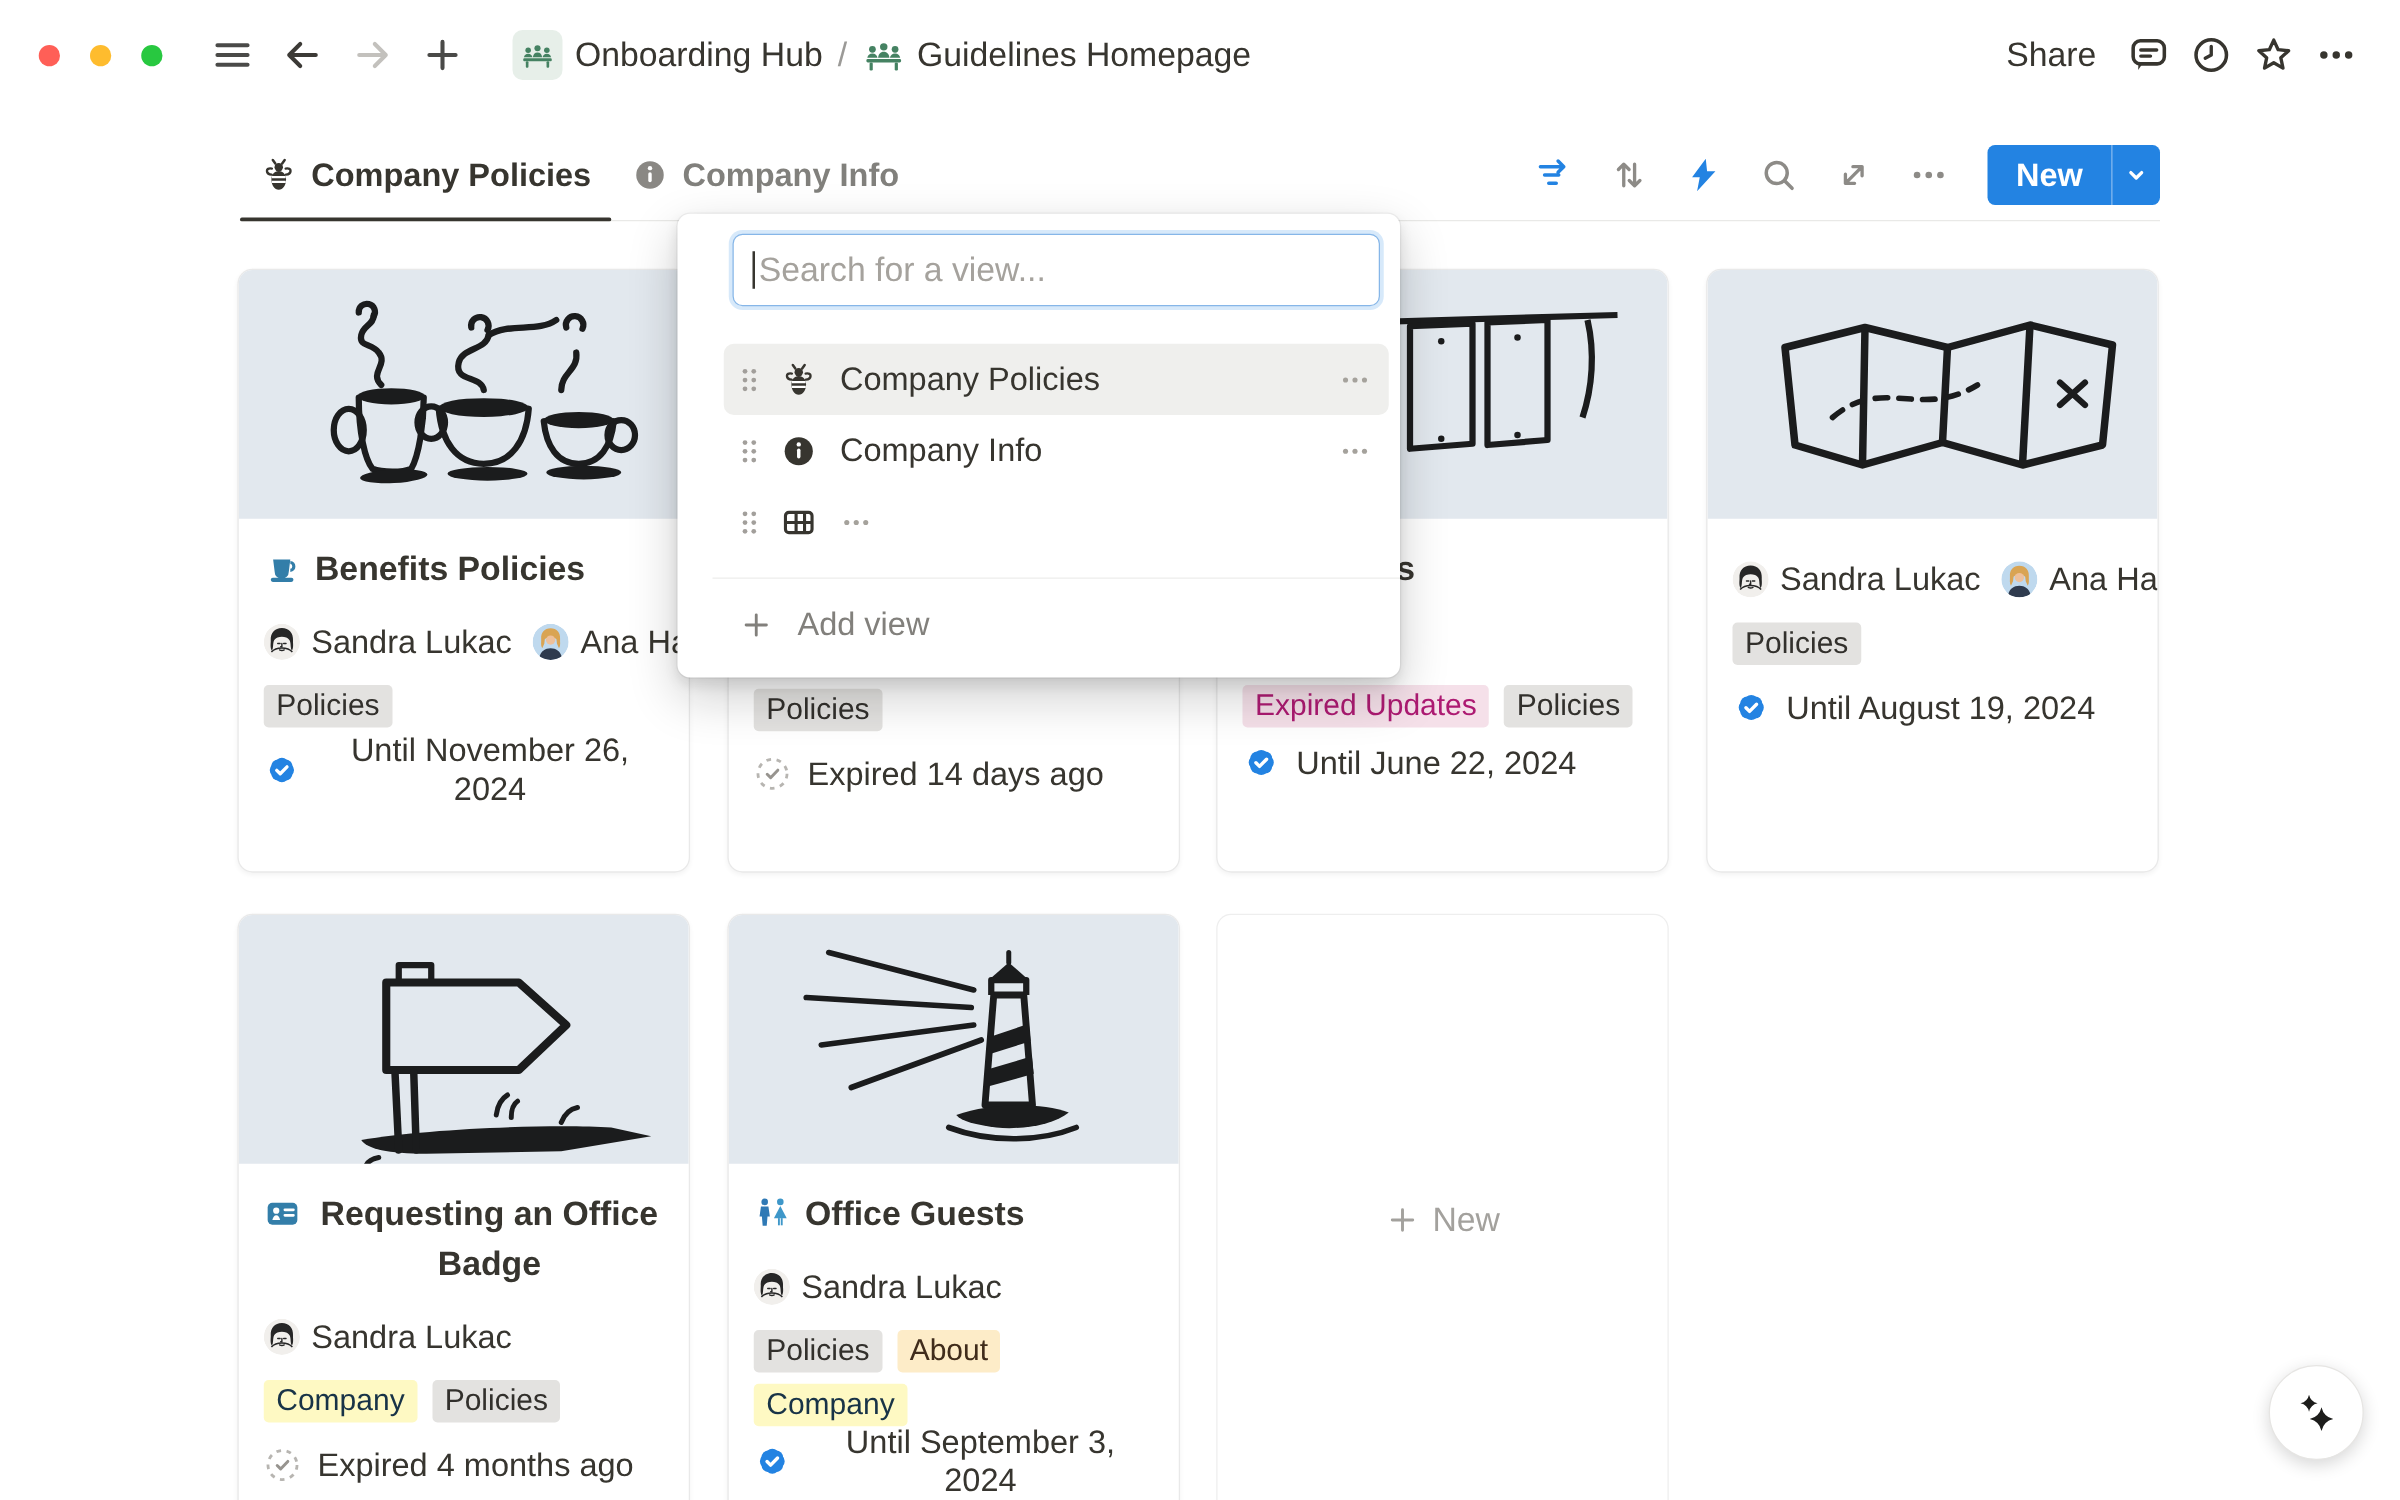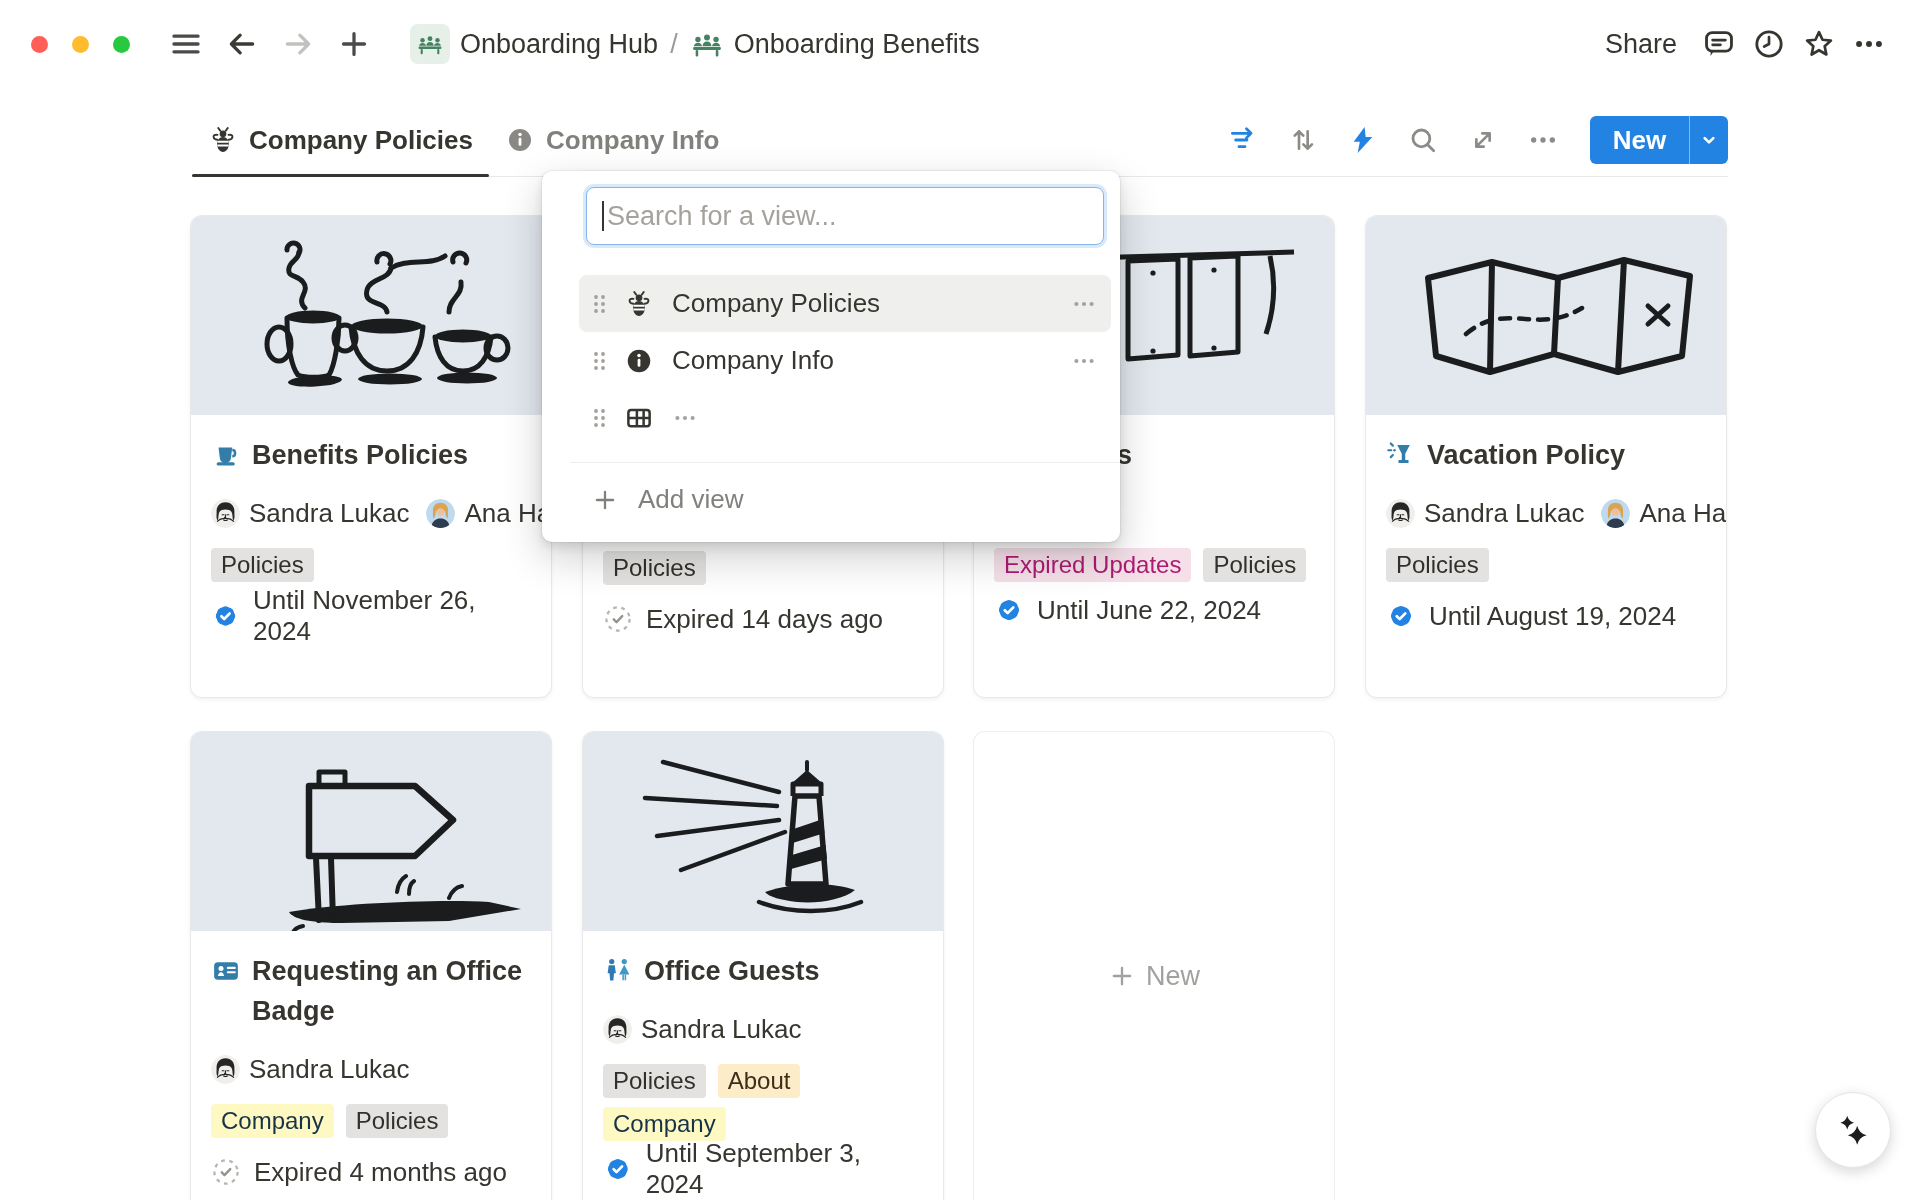--- a/index.html
+++ b/index.html
@@ -32,21 +32,21 @@
   .more-tabs{display:flex;align-items:center;padding:0 14px;font-size:26px;color:#73716d;cursor:pointer;}
   .tab-controls{margin-left:auto;display:flex;align-items:center;gap:26px;}
   .ctrl{width:34px;height:34px;display:flex;align-items:center;justify-content:center;background:none;border:none;padding:0;cursor:pointer;border-radius:6px;}
   .new-btn{margin-left:4px;height:48px;width:138px;background:#2383e2;border:none;border-radius:6px;display:flex;align-items:center;color:#fff;cursor:pointer;padding:0;font-family:inherit;}
   .new-btn .nb-label{flex:1;font-size:26px;font-weight:600;color:#fff;text-align:center;}
   .new-btn .nb-div{width:1px;height:48px;background:rgba(255,255,255,.45);}
   .new-btn .nb-caret{width:38px;display:flex;align-items:center;justify-content:center;}
   
   .card{position:absolute;width:362px;background:#fff;border:1px solid rgba(15,15,15,.09);border-radius:12px;box-shadow:0 2px 4px rgba(15,15,15,.05);overflow:hidden;cursor:pointer;box-sizing:border-box;}
   .card-img{height:199px;background:#e2e8ee;}
-  .card-body{padding:10px 20px 0;}
+  .card-body{padding:10px 20px 0;text-align:center;}
   .card-title{margin-top:10px;display:flex;gap:11px;font-size:27px;font-weight:700;line-height:40px;color:#37352f;}
   .card-title .ci{flex:0 0 30px;margin-top:5px;}
   .authors{margin-top:21px;height:34px;display:flex;align-items:center;gap:9px;font-size:26px;color:#37352f;white-space:nowrap;}
   .authors.clip{overflow:hidden;margin-right:-20px;}
   .authors .an{margin-right:8px;}
   .av{flex:0 0 29px;width:29px;height:29px;border-radius:50%;overflow:hidden;}
   .tags{margin-top:18px;display:flex;flex-wrap:wrap;gap:9px 12px;}
   .tag{display:inline-flex;align-items:center;height:34px;padding:0 10px;border-radius:4px;font-size:24px;background:#e3e2e0;color:#32302c;white-space:nowrap;}
   .t-blue{background:#fef9c3;color:#183347;}
   .t-yellow{background:#fdecc8;color:#402c1b;}
@@ -131,21 +131,21 @@
         <circle cx="5.6" cy="8.8" r="1.9"></circle>
           <circle cx="18.4" cy="8.8" r="1.9"></circle>
           <circle cx="12" cy="7.4" r="2.1"></circle>
         <path d="M12 10.2c1.9 0 3 1.4 3.2 3.3H8.8c.2-1.9 1.3-3.3 3.2-3.3z"></path>
         <path d="M5.6 11.2c1.6 0 2.6 1 2.9 2.3H2.7c.3-1.3 1.3-2.3 2.9-2.3z"></path>
         <path d="M18.4 11.2c1.6 0 2.6 1 2.9 2.3h-5.8c.3-1.3 1.3-2.3 2.9-2.3z"></path>
         <rect x="2.2" y="14.2" width="19.6" height="2" rx="0.8"></rect>
         <rect x="4" y="16.2" width="1.8" height="4.6" rx="0.7"></rect>
         <rect x="18.2" y="16.2" width="1.8" height="4.6" rx="0.7"></rect>
       </svg>
-      <span>Onboarding Benefits</span>
+      <span>Guidelines Homepage</span>
     </div>
   </nav>
   <div class="topbar-right">
     <button class="share-btn">Share</button>
     <button class="tb-btn">
       <svg width="34" height="34" viewBox="0 0 24 24">
         <rect x="3.2" y="4" width="17.6" height="13" rx="4" stroke="#37352f" stroke-width="2" fill="none"></rect>
         <path d="M7.5 9.2h9M7.5 12.6h5.5" stroke="#37352f" stroke-width="1.9" stroke-linecap="round" fill="none"></path>
         <path d="M8.6 16.6L6 20.4l.2-3.8z" fill="#37352f"></path>
       </svg>
@@ -382,30 +382,20 @@
       <svg width="362" height="199" viewBox="0 0 362 199">
         <g stroke="#1b1c1d" stroke-width="6" fill="none" stroke-linejoin="round">
           <path d="M62 62L126 46 192 62 258 44 324 60 316 140 252 156 188 138 124 156 70 140z"></path>
           <path d="M126 46l-2 110M192 62l-4 76M258 44l-6 112"></path>
         </g>
         <path d="M100 118C140 84 170 120 216 92" stroke="#1b1c1d" stroke-width="4.5" fill="none" stroke-dasharray="10 9" stroke-linecap="round"></path>
         <path d="M282 90l20 18M302 90l-20 18" stroke="#1b1c1d" stroke-width="5" fill="none" stroke-linecap="round"></path>
       </svg>
     </div>
     <div class="card-body">
-      <div class="card-title">
-        <span class="ci">
-          <svg width="30" height="30" viewBox="0 0 24 24">
-            <path d="M9 4h10l-3.6 7v5h2.6v2.4H10V16h2.6v-5z" fill="#337ea9"></path>
-            <path d="M5.5 4.5L3.8 2.8M4.2 8.2H1.8M5.5 12L3.8 13.7" stroke="#337ea9" stroke-width="1.7" stroke-linecap="round" fill="none"></path>
-            <circle cx="6.8" cy="8.2" r="1" fill="#337ea9"></circle>
-          </svg>
-        </span>
-        <span>Vacation Policy</span>
-      </div>
       <div class="authors clip">
         <span class="av">
           <svg width="29" height="29" viewBox="0 0 28 28">
               <circle cx="14" cy="14" r="14" fill="#f1efec"></circle>
               <path d="M14 3.2c-5.6 0-8.9 4.2-8.6 9.3.15 2.6-.7 5.8.9 8.3 1.2-1.9.7-4.6 1.3-6.9.4-1.5 1.5-2.6 3-3.2 2.2-.9 4.6-.9 6.8 0 1.5.6 2.6 1.7 3 3.2.6 2.3.1 5 1.3 6.9 1.6-2.5.75-5.7.9-8.3.3-5.1-3-9.3-8.6-9.3z" fill="#262626"></path>
               <path d="M10.8 15.2h1.8M15.4 15.2h1.8" stroke="#262626" stroke-width="1.1" stroke-linecap="round"></path>
               <path d="M14 15.2v2.6h-.9M12.2 20.2c1.2.7 2.4.7 3.6 0" stroke="#262626" stroke-width="1.1" fill="none" stroke-linecap="round"></path>
               <path d="M5.9 21.8c2-2.2 4.6-3.1 8.1-3.1s6.1.9 8.1 3.1" stroke="#262626" stroke-width="1.2" fill="none"></path>
             </svg>
         </span>

